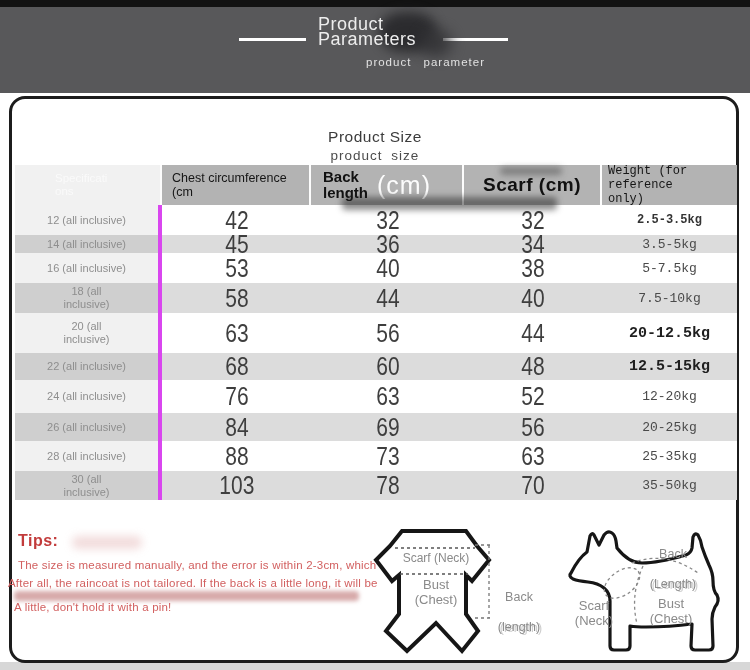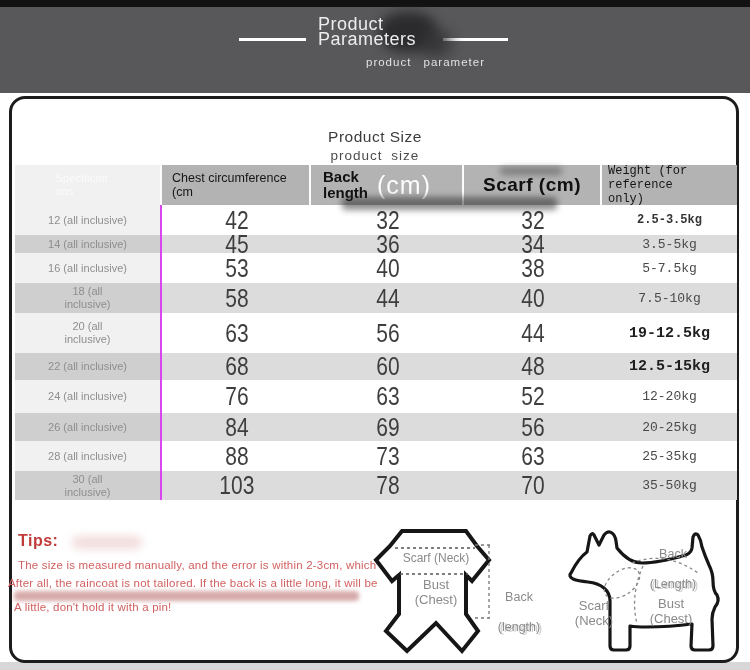--- a/index.html
+++ b/index.html
@@ -35,21 +35,21 @@
   .t-head .c1{background:#a2a2a2;}
   .h1{color:#fafafa;font-size:11.5px;line-height:13px;white-space:pre-line;justify-content:flex-start;padding-left:40px;}
   .h2{color:#161616;font-size:12.5px;line-height:14px;white-space:pre-line;justify-content:flex-start;padding-left:10px;}
   .h3{justify-content:flex-start;padding-left:12px;gap:9px;}
   .h3 .bl{color:#111;font-size:15px;font-weight:700;line-height:16px;white-space:pre-line;}
   .h3 .cm{color:#fcfcfc;font-size:25px;font-weight:400;letter-spacing:1px;}
   .h4{color:#101010;font-size:19px;font-weight:700;letter-spacing:.5px;}
   .h5{color:#161616;font-size:12px;line-height:14px;white-space:pre-line;justify-content:flex-start;padding-left:6px;}
   .row-white{background:#ffffff;}
   .row-gray{background:#dcdcdc;}
-  .t-row .c1{background:rgba(0,0,0,0.055);border-right:2px solid #d946ef;}
+  .t-row .c1{background:rgba(0,0,0,0.055);border-right:4px solid #d946ef;}
   .t-head .c1{border-right:2px solid #fdfdfd;}
   .lab{color:#8e8e8e;font-size:11px;line-height:13px;text-align:center;white-space:pre-line;}
   .num{color:#3e3e3e;font-size:25px;}
   .num span{display:inline-block;transform:scaleX(.84);}
   .wt{color:#4a4a4a;font-size:13px;}
   .wt-sm{font-size:12px;font-weight:700;color:#333;}
   .wt-b{font-size:15px;font-weight:700;color:#1f1f1f;}
   
   .tips-head{left:18px;top:532px;color:#c23b3b;font-size:16px;font-weight:700;letter-spacing:.5px;}
   .tip-line{color:#d26060;font-size:11.5px;letter-spacing:.2px;}
@@ -166,21 +166,21 @@
 inclusive)</div>
     <div class="cell c2 num">
         <span>63</span>
       </div>
     <div class="cell c3 num">
         <span>56</span>
       </div>
     <div class="cell c4 num">
         <span>44</span>
       </div>
-    <div class="cell c5 wt wt-b">19-12.5kg</div>
+    <div class="cell c5 wt wt-b">20-12.5kg</div>
   </div>
   <div class="t-row row-gray" style="height:27px;">
     <div class="cell c1 lab">22 (all inclusive)</div>
     <div class="cell c2 num">
         <span>68</span>
       </div>
     <div class="cell c3 num">
         <span>60</span>
       </div>
     <div class="cell c4 num">

